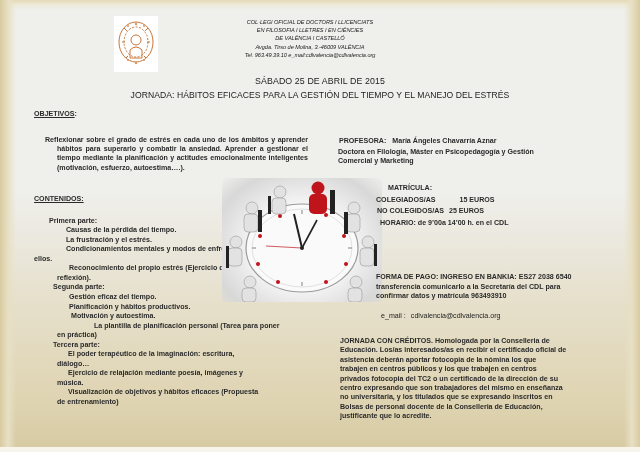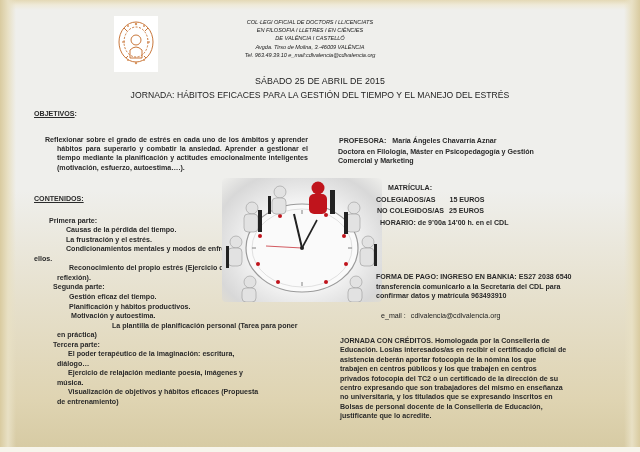--- a/index.html
+++ b/index.html
@@ -110,21 +110,21 @@
 <div class="txt line" style="left:66px;top:235.5px;">La frustración y el estrés.</div>
 <div class="txt line" style="left:66px;top:245px;">Condicionamientos mentales y modos de enfrentarnos a</div>
 <div class="txt line" style="left:34px;top:254.5px;text-align:right;">ellos.</div>
 <div class="txt line" style="left:69px;top:264px;">Reconocimiento del propio estrés (Ejercicio de</div>
 <div class="txt line" style="left:57px;top:273.5px;">reflexión).</div>
 
 <div class="txt line" style="left:53px;top:283px;">Segunda parte:</div>
 <div class="txt line" style="left:69px;top:293px;">Gestión eficaz del tiempo.</div>
 <div class="txt line" style="left:69px;top:302.5px;">Planificación y hábitos productivos.</div>
 <div class="txt line" style="left:71px;top:312px;">Motivación y autoestima.</div>
-<div class="txt line" style="left:73px;top:321.5px;padding-left:39px;">La plantilla de planificación personal (Tarea para poner</div>
+<div class="txt line" style="left:55px;top:321.5px;padding-left:39px;">La plantilla de planificación personal (Tarea para poner</div>
 <div class="txt line" style="left:57px;top:331px;">en  práctica)</div>
 
 <div class="txt line" style="left:53px;top:340.5px;">Tercera parte:</div>
 <div class="txt line" style="left:68px;top:350px;">El poder terapéutico de la imaginación: escritura,</div>
 <div class="txt line" style="left:57px;top:359.5px;">diálogo…</div>
 <div class="txt line" style="left:68px;top:369px;">Ejercicio de relajación mediante poesía, imágenes y</div>
 <div class="txt line" style="left:57px;top:378.5px;">música.</div>
 <div class="txt line" style="left:68px;top:388px;">Visualización de objetivos y hábitos eficaces (Propuesta</div>
 <div class="txt line" style="left:57px;top:397.5px;">de entrenamiento)</div>
 
@@ -192,21 +192,21 @@
   <span style="margin-left:4px;">María Ángeles Chavarría Aznar</span>
 </div>
 <div class="right-block" style="left:338px;top:148px;white-space:nowrap;">
   <div>Doctora en Filología, Máster en Psicopedagogía y Gestión</div>
   <div>Comercial y Marketing</div>
 </div>
 
 <div class="right-block" style="left:376px;top:184px;margin-left:12px;">MATRÍCULA:</div>
 <div class="right-block" style="left:376px;top:196px;white-space:nowrap;">
   <span>COLEGIADOS/AS</span>
-  <span style="margin-left:12px;">15 EUROS</span>
+  <span style="margin-left:22px;">15 EUROS</span>
 </div>
 <div class="right-block" style="left:377px;top:207px;white-space:nowrap;">
   <span>NO COLEGIDOS/AS</span>
   <span style="margin-left:3px;">25  EUROS</span>
 </div>
 <div class="right-block" style="left:380px;top:219px;white-space:nowrap;">HORARIO: de 9’00a 14’00 h. en el CDL</div>
 
 <div class="right-block" style="left:376px;top:273px;white-space:nowrap;line-height:9.5px;">
   <div>FORMA DE PAGO: INGRESO EN BANKIA: ES27 2038 6540</div>
   <div>transferencia comunicarlo a la Secretaría del CDL para</div>

